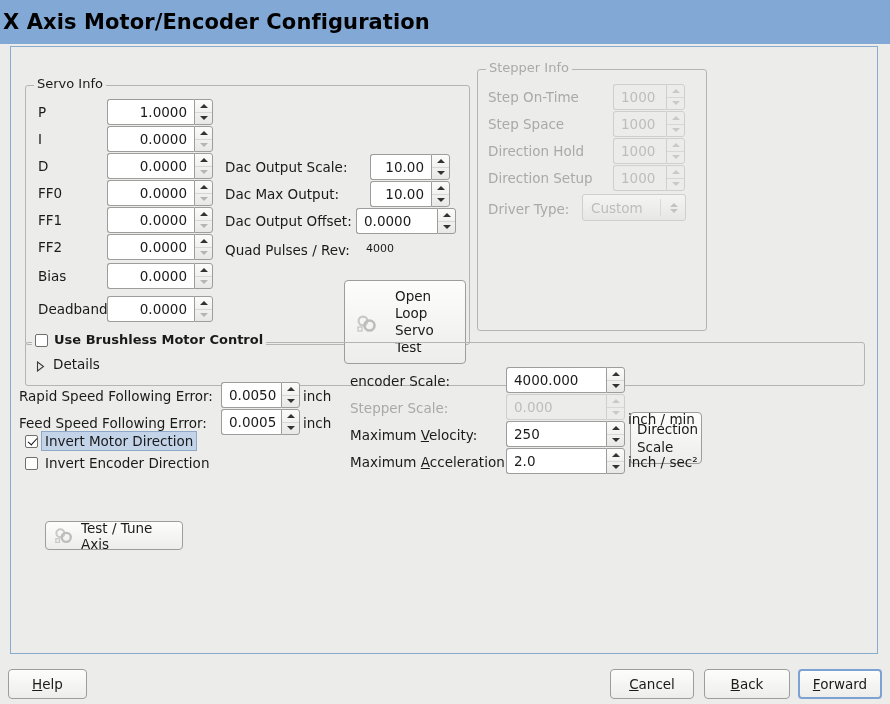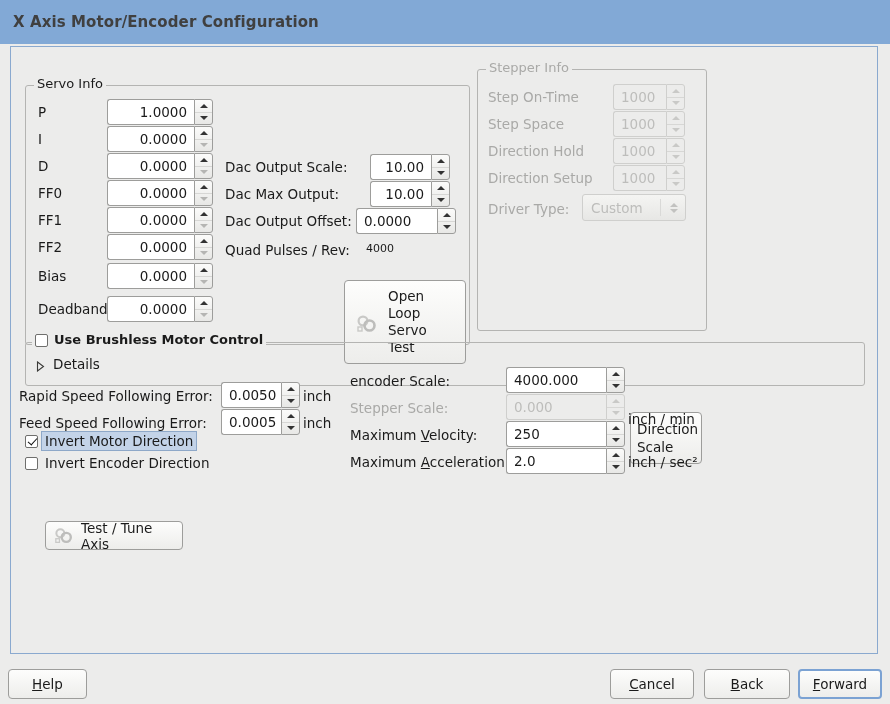--- a/index.html
+++ b/index.html
@@ -11,22 +11,22 @@
     overflow:hidden;
     position:relative;
   }
   
   .titlebar{
     position:absolute;left:0;top:0;width:890px;height:44px;
     background:#82a9d6;
     display:flex;align-items:center;
   }
   .titlebar .ttl{
-    color:#404040;font-size:15px;font-weight:bold;
-    padding-left:13px;letter-spacing:.1px;
+    color:#000000;font-size:21px;font-weight:bold;
+    padding-left:3px;letter-spacing:.1px;
   }
   
   .content{
     position:absolute;left:10px;top:46px;width:868px;height:608px;
     border:1px solid #8aa9cf;
     background:#ececeb;
     box-sizing:border-box;
   }
   
   .fs{
@@ -100,21 +100,21 @@
     box-sizing:border-box;
     display:flex;align-items:center;justify-content:center;
     font-size:13.5px;color:#1a1a1a;
     cursor:default;
   }
   .btn.focus{border:2px solid #7ba2d3;}
   
   .gears{position:relative;width:22px;height:20px;flex:0 0 22px;}
   .gears svg{position:absolute;left:0;top:0;}
   
-  .btn-openloop{left:333px;top:233px;width:122px;height:84px;justify-content:flex-start;padding-left:15px;}
+  .btn-openloop{left:333px;top:233px;width:122px;height:84px;justify-content:flex-start;padding-left:22px;}
   .btn-openloop .txt{margin-left:28px;text-align:left;line-height:17px;}
   .btn-testtune{left:34px;top:474px;width:138px;height:29px;justify-content:flex-start;padding-left:7px;gap:6px;}
   .btn-calc{left:619px;top:365px;width:72px;height:52px;justify-content:flex-start;padding:0 0 0 6px;}
   .btn-calc .txt{text-align:left;line-height:18px;}
   
   .combo{
     position:absolute;height:27px;
     border:1px solid #cfcfcd;border-radius:3px;
     background:linear-gradient(#f4f4f2,#e7e7e5);
     box-sizing:border-box;display:flex;align-items:center;

